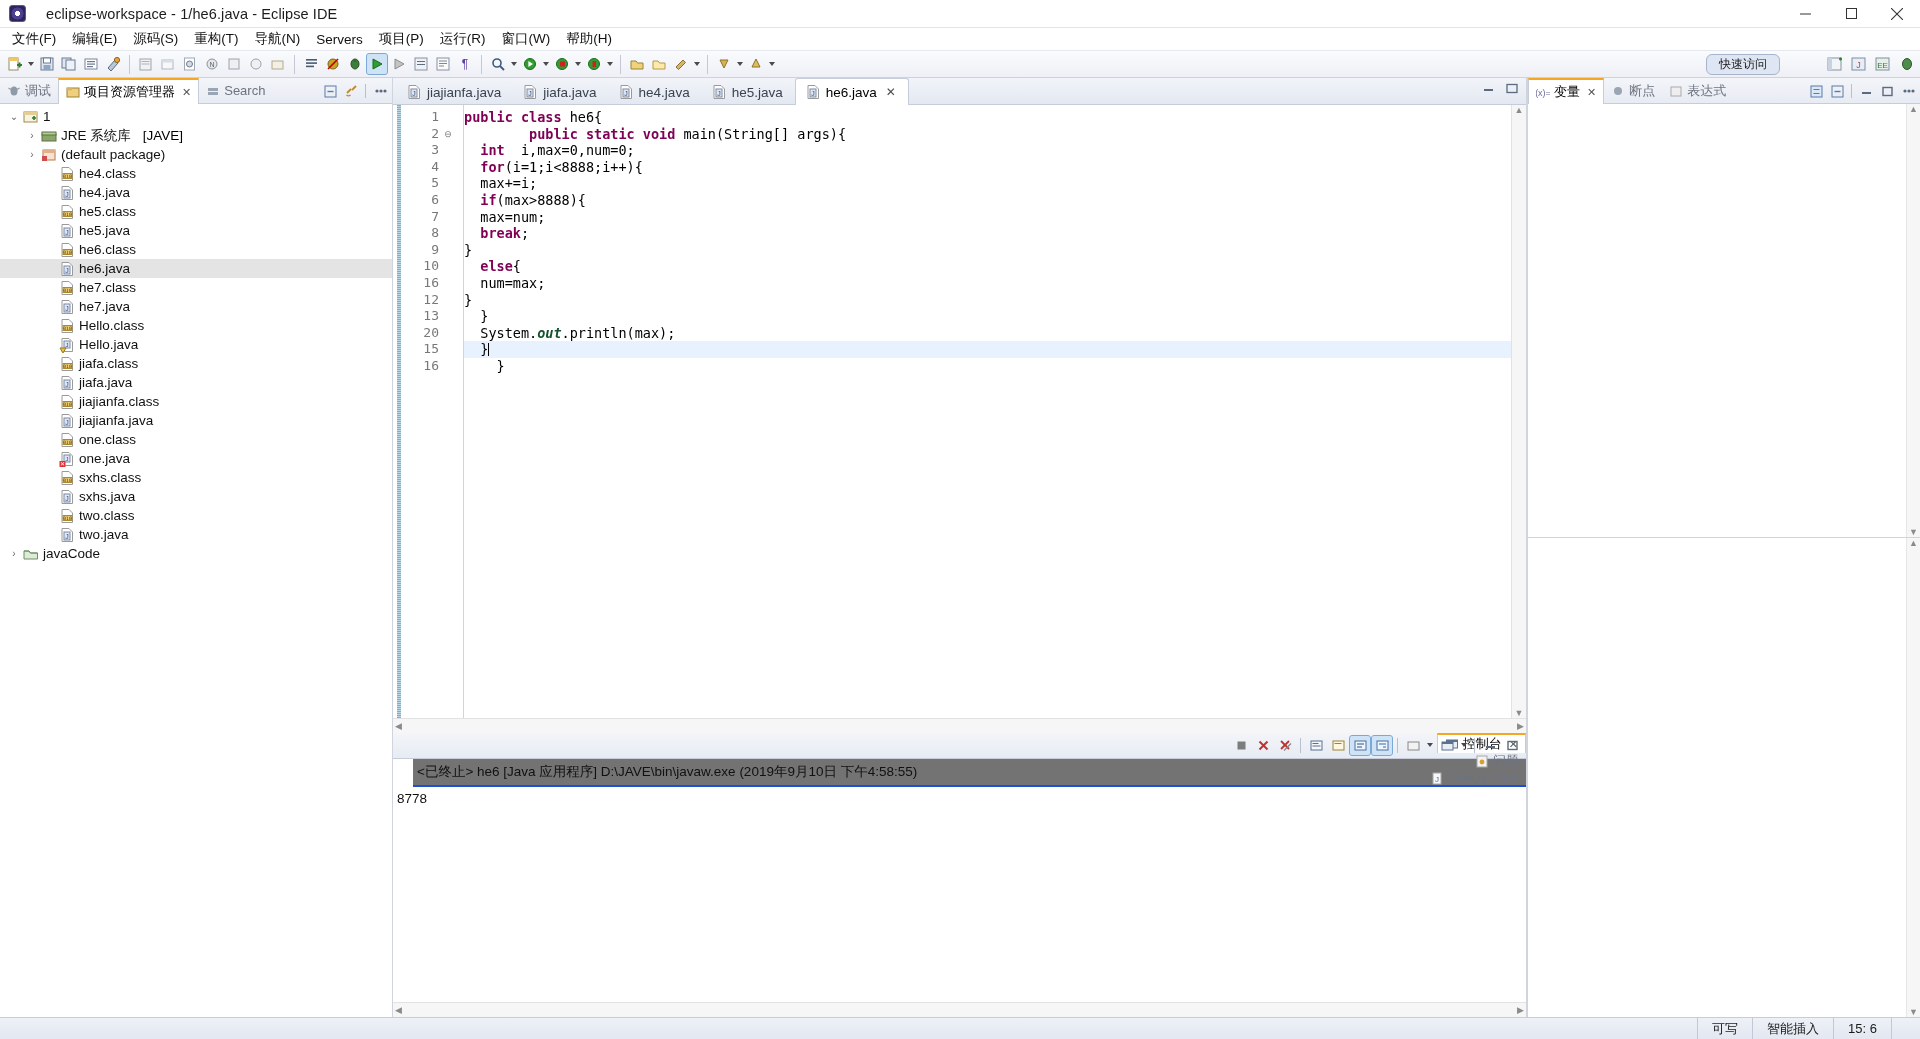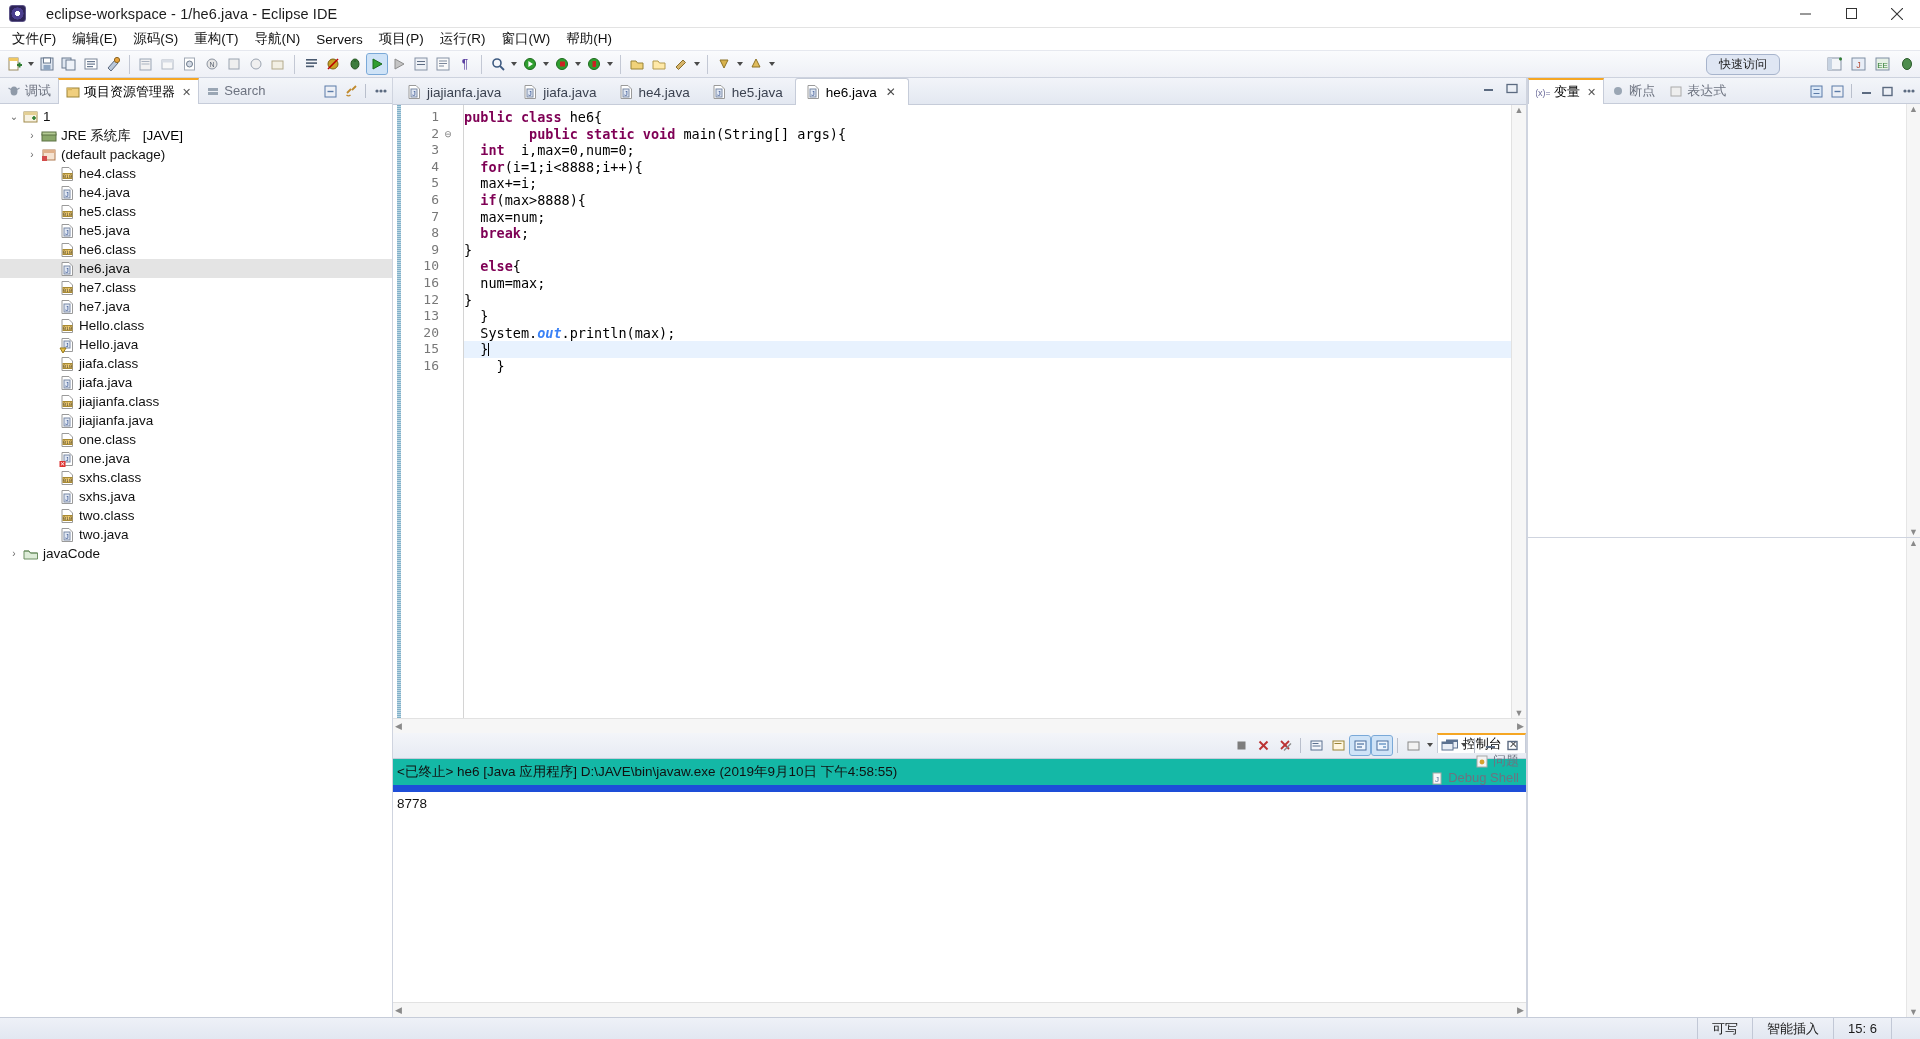--- a/index.html
+++ b/index.html
@@ -190,21 +190,21 @@
   .code-lines {
     flex: 1; padding-top: 4px; position: relative;
     font-family: "DejaVu Sans Mono", monospace;
     font-size: 13.5px; line-height: 16.6px;
     overflow: hidden;
     white-space: pre;
   }
   .gutter-nums div, .code-lines .cline { height: 16.6px; line-height: 16.6px; }
   .cline.cur { background: #e8f2fe; }
   .k { color: #7f0055; font-weight: bold; }
-  .fieldi { color: #3b82f6; font-style: italic; font-weight: bold; }
+  .fieldi { color: #14532d; font-style: italic; font-weight: bold; }
   .plain { color: #000; }
   .caret { display:inline-block; width:1px; height:13px; background:#000; vertical-align:-2px; }
   .quickdiff {
     position: absolute; left: 0; top: 0; width: 4px;
     background: repeating-linear-gradient(0deg,#7fb0c8 0 1px,#bcd6e4 1px 2px);
   }
   .ed-vscroll {
     width: 15px; background: #f6f6f6; border-left: 1px solid #e2e2e2;
     display: flex; flex-direction: column; justify-content: space-between; align-items: center;
   }
@@ -238,21 +238,21 @@
     background: linear-gradient(#f3f5f9, #e7ebf3);
     border-bottom: 1px solid #c6ccd9;
     position: relative; padding-left: 4px; flex-direction: column;
   }
   .console-tools { position: absolute; right: 4px; bottom: 3px; display: flex; align-items: center; gap: 2px; }
   .ct-ico { width: 20px; height: 19px; display:flex; align-items:center; justify-content:center; border-radius:2px;}
   .ct-ico.sel { background:#cfe3f7; outline:1px solid #7aa9d8; }
   .ct-sep { width:1px; height:15px; background:#b9bfcc; margin:0 3px; }
   .console-head {
     font-size: 13.5px; padding: 4px 0 4px 4px; color: #111;
-    border-bottom: 7px solid #1d4ed8; background:#14b8a6;
+    border-bottom: 2px solid #1d4ed8; background:#737373;margin-left:20px;
   }
   .console-out {
     flex: 1; padding: 4px; font-size: 13.5px; color: #111; background:#fff; min-height:0;
   }
   .console-hscroll { height: 15px; background: #f6f6f6; border-top: 1px solid #e2e2e2; display:flex; justify-content:space-between; align-items:center; padding:0 2px;}
 
   
   .statusbar {
     height: 22px; min-height: 22px;
     background: linear-gradient(#eef1f7,#e2e7f1);

